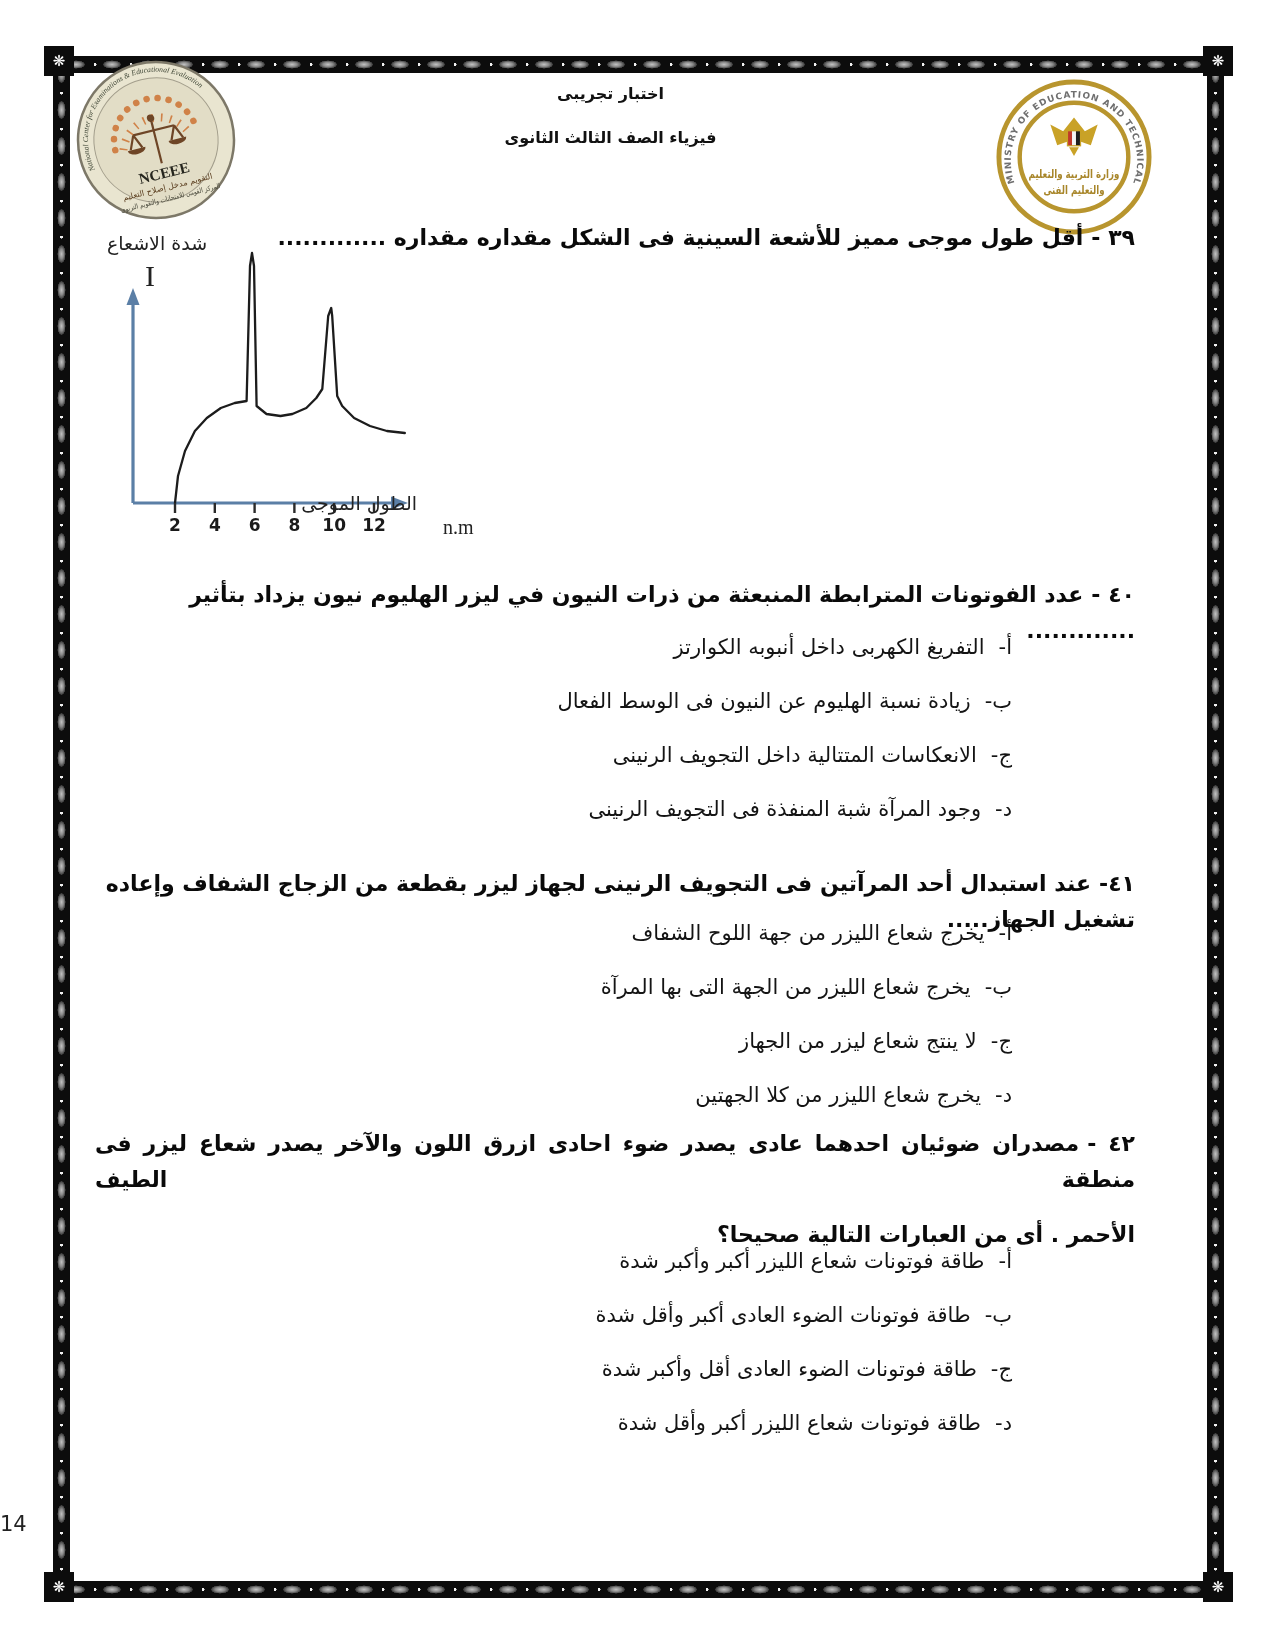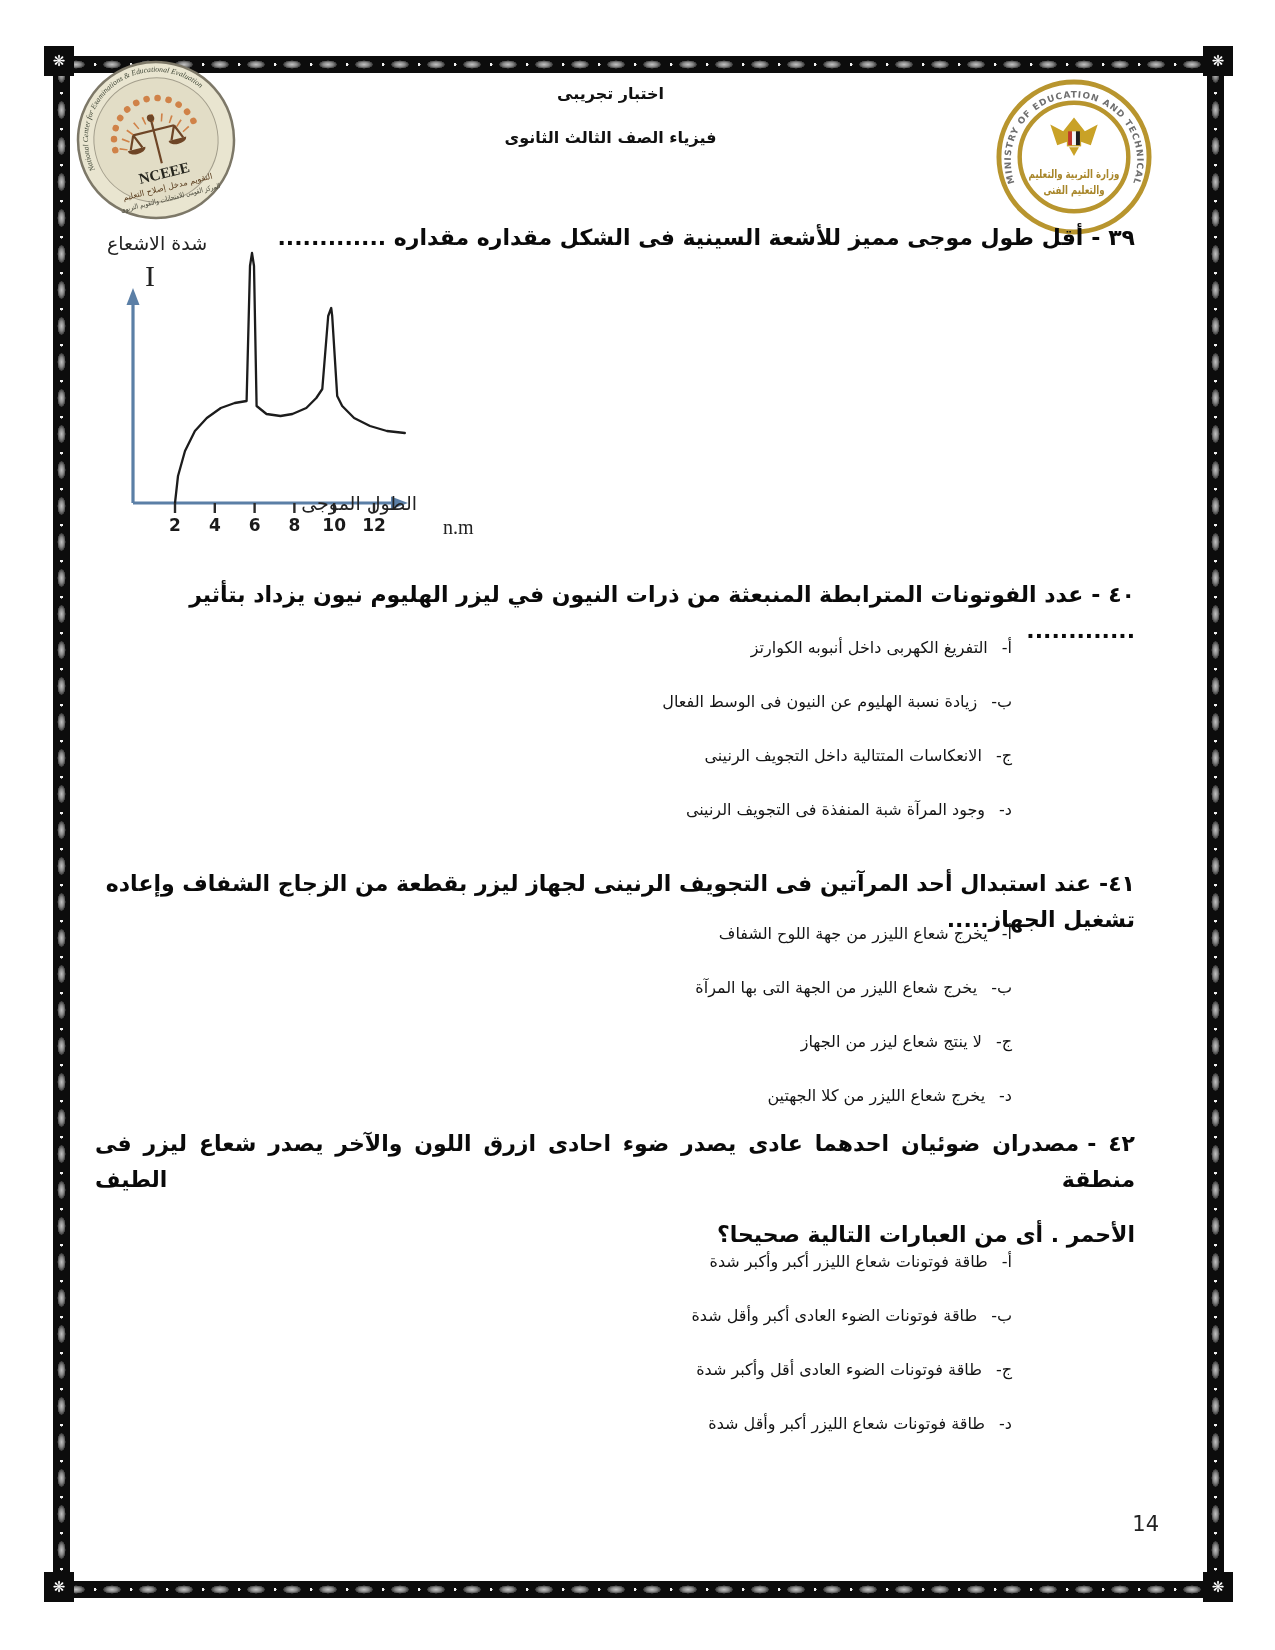--- a/index.html
+++ b/index.html
@@ -33,29 +33,29 @@
   .title-line { font-weight:bold; font-size:16px; letter-spacing:1px; }
   .seal { position:absolute; }
   
   .q-text {
     position:absolute; left:95px; right:140px; direction:rtl; text-align:right;
     font-weight:bold; font-size:22px; line-height:36px; color:#0a0a0a;
   }
   .q-num { margin-left:8px; }
   .justify-line { text-align:justify; text-align-last:justify; }
   .line2 { margin-top:19px; }
-  .opts { position:absolute; right:263px; direction:rtl; text-align:right; font-size:16px; color:#141414; }
+  .opts { position:absolute; right:263px; direction:rtl; text-align:right; font-size:21px; color:#141414; }
   .opts .row { margin-bottom:23px; line-height:31px; }
   .opts .letter { margin-left:14px; }
   .q39-opts { position:absolute; right:263px; top:318px; direction:rtl; text-align:right; }
   .q39-opts .row { line-height:42px; }
   .q39-opts .letter { font-size:20px; margin-left:12px; }
   .q39-opts .val { font-family:"Liberation Serif", serif; font-size:24px; }
   .chart-wrap { position:absolute; left:95px; top:226px; width:430px; height:312px; }
-  .pagenum { position:absolute; top:1512px; left:0; right:116px; text-align:right; font-size:21px; color:#222; }
+  .pagenum { position:absolute; top:1512px; left:0; right:116px; text-align:left; font-size:21px; color:#222; }
 </style>
 </head>
 <body>
 
 <div class="page">
 
   <div class="bstrip b-h" style="left:58px; right:62px; top:56px;"></div>
   <div class="bstrip b-h" style="left:58px; right:62px; top:1581px;"></div>
   <div class="bstrip b-v" style="top:56px; bottom:52px; left:53px;"></div>
   <div class="bstrip b-v" style="top:56px; bottom:52px; right:51px;"></div>

